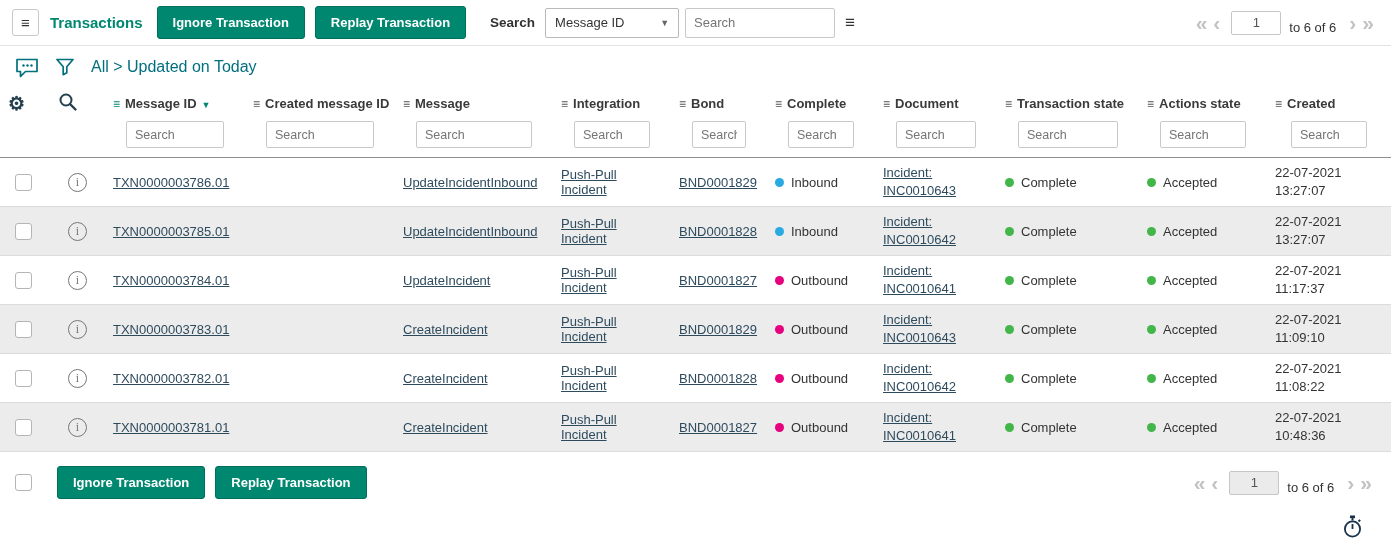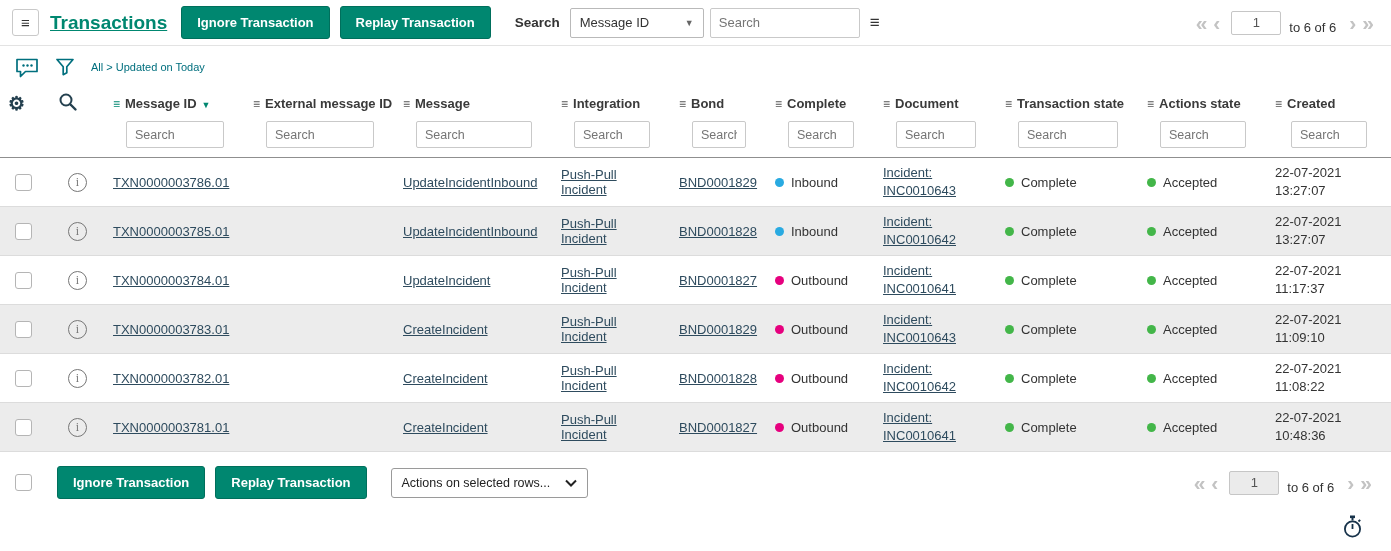--- a/index.html
+++ b/index.html
@@ -4,38 +4,38 @@
 <style>
   * { box-sizing: border-box; margin: 0; padding: 0; }
   html,body { background:#fff; }
   body {
     width:1391px; height:551px; overflow:hidden; position:relative;
     font-family:"Liberation Sans", sans-serif; color:#333;
   }
   
   .topbar { height:46px; display:flex; align-items:center; padding:0 14px 0 12px; border-bottom:1px solid #e3e3e3; background:#fff; }
   .hamburger-btn { width:27px; height:27px; border:1px solid #c9c9c9; border-radius:3px; display:flex; align-items:center; justify-content:center; font-size:15px; color:#333; cursor:pointer; background:#fff; }
-  .app-title { color:#008770; font-weight:bold; font-size:19px; margin:0 14px 0 11px;text-decoration:underline; }
+  .app-title { color:#008770; font-weight:bold; font-size:15px; margin:0 14px 0 11px; }
   .btn { background:#008770; border:1px solid #006f5c; color:#fff; font-weight:bold; font-size:13px; padding:8px 15px; border-radius:3px; cursor:pointer; font-family:inherit; margin-right:10px; }
   .search-label { font-weight:bold; font-size:13.5px; margin:0 10px 0 14px; }
   .search-type { width:134px; height:30px; border:1px solid #b9b9b9; border-radius:2px; background:#fff; display:flex; align-items:center; justify-content:space-between; padding:0 9px; font-size:13px; cursor:pointer; }
   .search-type .dd-arrow { font-size:9px; color:#666; }
   .txt-input { height:30px; border:1px solid #c9c9c9; border-radius:2px; padding:0 8px; font-size:13px; font-family:inherit; color:#333; }
   .topbar .txt-input { width:150px; margin-left:6px; }
   .menu-glyph { font-size:17px; color:#333; margin-left:10px; cursor:pointer; }
   
   .pagination { display:flex; align-items:center; margin-left:auto; }
   .pg-arrow { color:#c3c3c3; font-size:21px; font-weight:bold; line-height:1; padding:0 3px; cursor:pointer; user-select:none; }
   .pg-input { width:50px; height:24px; border:1px solid #c6c6c6; border-radius:2px; text-align:center; font-size:13px; color:#555; margin:0 4px 0 8px; font-family:inherit; background:#fff; }
   .pg-input.grey { background:#ebebeb; }
   .pg-info { font-size:13px; color:#333; margin:9px 10px 0 4px; white-space:nowrap; }
   
   .crumb-row { height:42px; display:flex; align-items:center; padding-left:15px; }
   .crumb-row .icon { margin-right:16px; display:flex; align-items:center; cursor:pointer; }
-  .breadcrumb { font-size:11px; color:#006f7e;text-align:right; }
+  .breadcrumb { font-size:16px; color:#006f7e;text-align:right; }
   
   table { width:1391px; border-collapse:collapse; table-layout:fixed; }
   thead tr.heads th { height:30px; text-align:left; font-size:13px; font-weight:bold; color:#3a3a3a; padding:2px 8px; white-space:nowrap; vertical-align:middle; }
   th .col-menu { font-size:12px; color:#555; margin-right:5px; font-weight:normal; }
   th.sorted, th.sorted .col-menu { color:#008770; }
   th .sort-arrow { font-size:9px; color:#008770; margin-left:5px; }
   thead tr.filters th { padding:3px 8px 9px 8px; border-bottom:1px solid #8f8f8f; }
   thead tr.filters .txt-input { width:calc(100% - 26px); height:27px; font-size:12.5px; }
   thead tr.filters th.c-created .txt-input { width:76px; }
   th.c-gear { padding-left:13px; } 
@@ -122,21 +122,21 @@
       <col style="width:124px">
   </colgroup>
   <thead>
     <tr class="heads">
       <th class="c-gear"><span class="gear-glyph">⚙</span></th>
       <th class="c-mag"><span><svg width="20" height="20" viewBox="0 0 20 20">
               <circle cx="8" cy="8" r="5.5" fill="none" stroke="#24404f" stroke-width="2"></circle>
               <line x1="12.5" y1="12.5" x2="17.5" y2="17.5" stroke="#24404f" stroke-width="2.4" stroke-linecap="round"></line>
             </svg></span></th>
       <th class="sorted"><span class="col-menu">≡</span><span>Message ID</span><span class="sort-arrow">▼</span></th>
-      <th><span class="col-menu">≡</span><span>External message ID</span></th>
+      <th><span class="col-menu">≡</span><span>Created message ID</span></th>
       <th><span class="col-menu">≡</span><span>Message</span></th>
       <th><span class="col-menu">≡</span><span>Integration</span></th>
       <th><span class="col-menu">≡</span><span>Bond</span></th>
       <th><span class="col-menu">≡</span><span>Complete</span></th>
       <th><span class="col-menu">≡</span><span>Document</span></th>
       <th><span class="col-menu">≡</span><span>Transaction state</span></th>
       <th><span class="col-menu">≡</span><span>Actions state</span></th>
       <th class="c-created"><span class="col-menu">≡</span><span>Created</span></th>
     </tr>
     <tr class="filters">
@@ -257,26 +257,20 @@
           <div>10:48:36</div>
         </td>
     </tr>
   </tbody>
 </table>
 
 <div class="footer">
   <span class="checkbox"></span>
   <button class="btn">Ignore Transaction</button>
   <button class="btn">Replay Transaction</button>
-  <div class="actions-select">
-    <span>Actions on selected rows...</span>
-    <span><svg width="12" height="8" viewBox="0 0 12 8">
-          <path d="M1 1.5 L6 6.5 L11 1.5" fill="none" stroke="#222" stroke-width="2"></path>
-        </svg></span>
-  </div>
   <div class="pagination">
     <span class="pg-arrow">«</span>
     <span class="pg-arrow">‹</span>
     <input class="pg-input grey" value="1" style="">
     <span class="pg-info">to 6 of 6</span>
     <span class="pg-arrow">›</span>
     <span class="pg-arrow">»</span>
   </div>
 </div>
 

